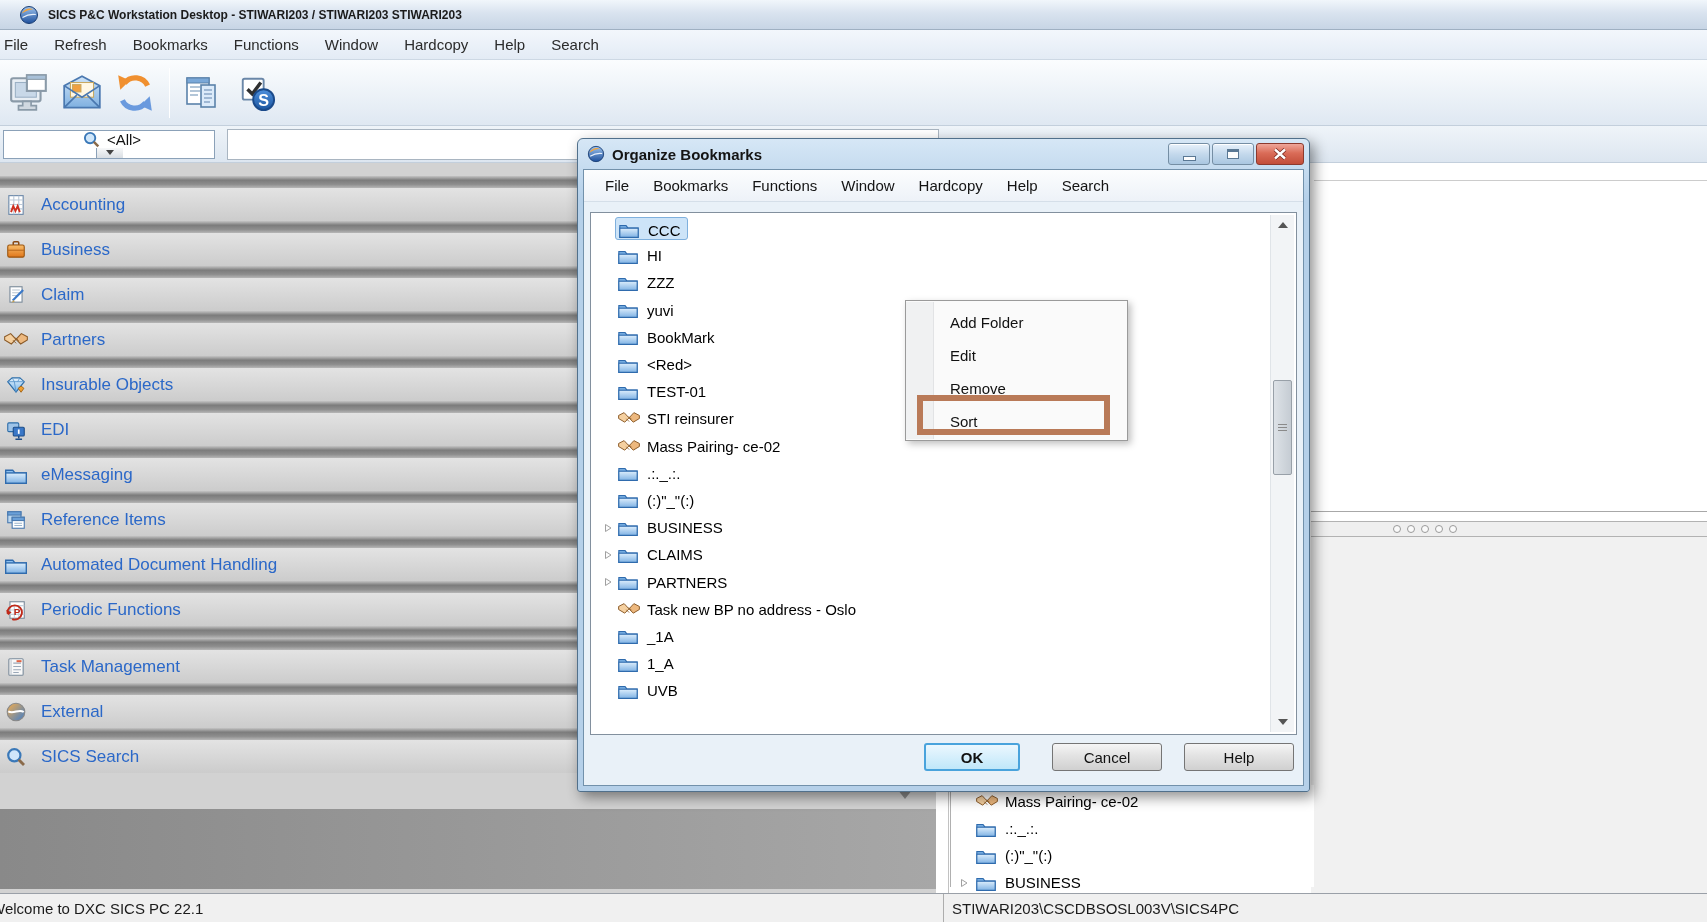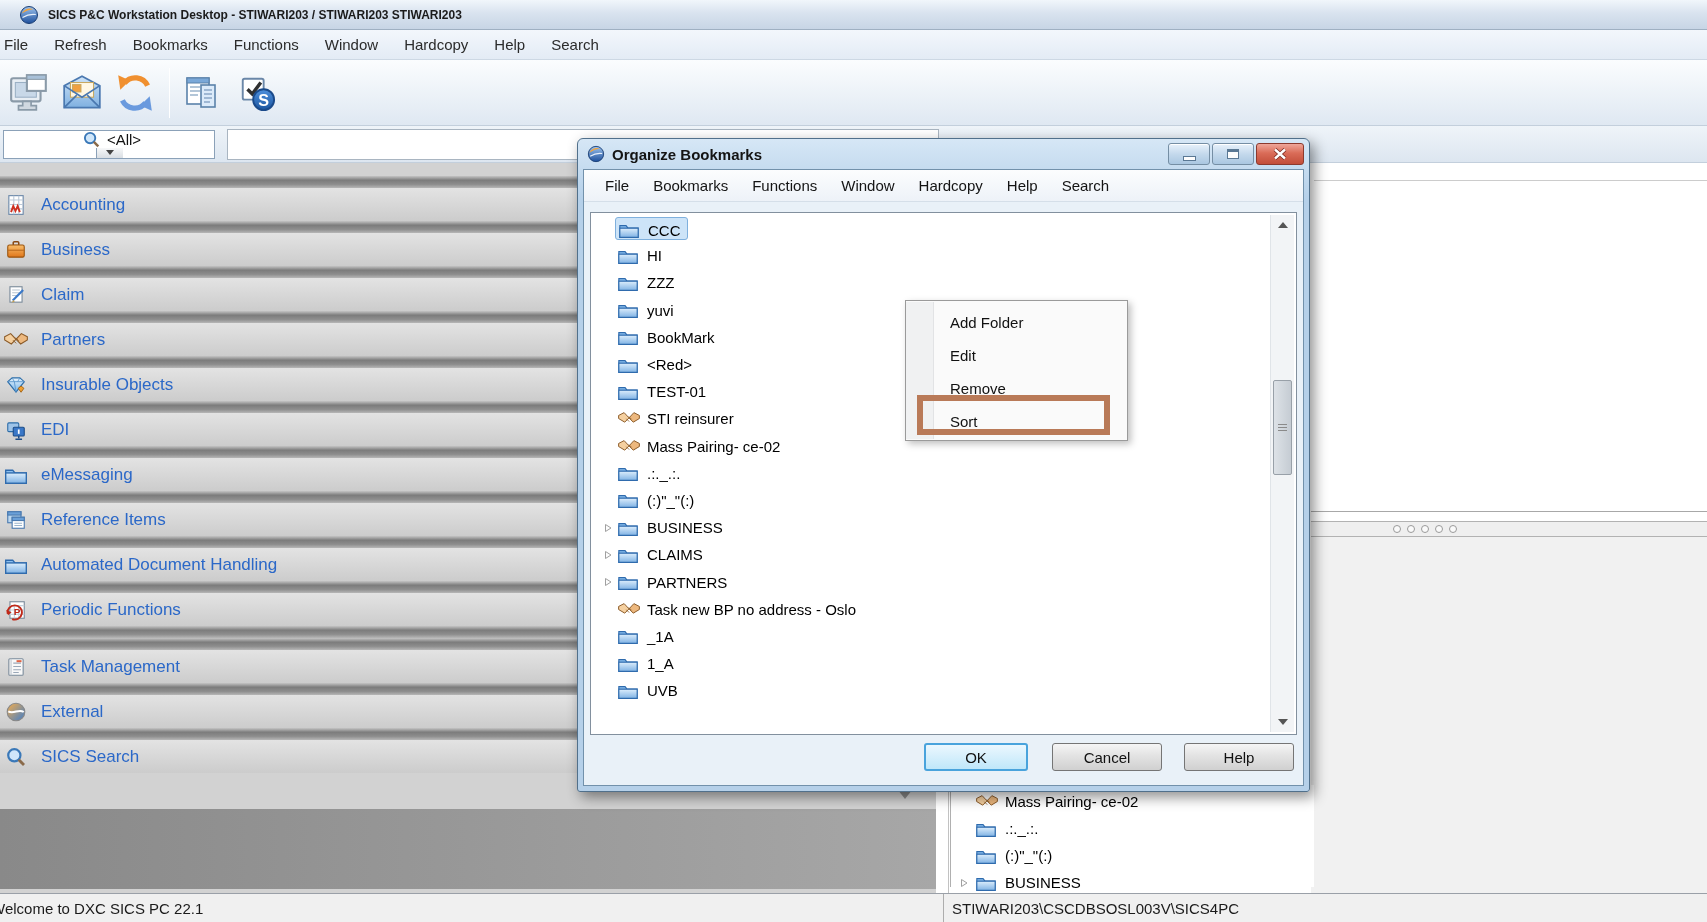--- a/index.html
+++ b/index.html
@@ -102,22 +102,22 @@
   .tri-d { width:0; height:0; border-left:5px solid transparent; border-right:5px solid transparent; border-top:6px solid #555; }
   .vs-thumb { position:absolute; left:2px; width:19px; top:165px; height:95px;
     background:linear-gradient(90deg,#dde2e7,#c5ccd3); border:1px solid #98a0a8; border-radius:2px;
     display:flex; flex-direction:column; gap:2px; align-items:center; justify-content:center; }
   .grip { width:9px; height:1px; background:#8a8a8a; }
 
   .dlg-footer { position:relative; height:40px; margin:8px 6px 0 6px; }
   .pushbtn { position:absolute; top:0; height:28px; border:1px solid #757575; border-radius:3px;
     background:linear-gradient(180deg,#f5f5f5,#e3e3e3 45%,#d0d0d0);
     font-size:15px; color:#111; display:flex; align-items:center; justify-content:center; cursor:default; }
-  .btn-ok { left:334px; width:104px; border:2px solid #49a3dc;
-    background:linear-gradient(180deg,#ebf7fe,#d8f0fc 45%,#bfe7fa); }
+  .btn-ok { left:334px; width:96px; border:2px solid #49a3dc;
+    background:linear-gradient(180deg,#ebf7fe,#d8f0fc 45%,#bfe7fa);font-weight:bold; }
   .btn-cancel { left:462px; width:110px; }
   .btn-help { left:594px; width:110px; }
 
   
   .ctx { position:absolute; left:905px; top:300px; width:223px; height:141px; z-index:20;
     background:#fafafa; border:1px solid #9a9a9a; box-shadow:3px 3px 7px rgba(0,0,0,.25); padding-top:5px; }
   .ctx-gutter { position:absolute; left:0; top:1px; bottom:1px; width:28px; background:#f0f1f2; border-right:1px solid #e2e3e5; }
   .ctx-item { position:relative; height:33px; line-height:33px; padding-left:44px; font-size:15px; color:#111; cursor:default; }
   .ctx-hl { position:absolute; left:11px; top:94px; width:193px; height:40px; border:6px solid #b97a58; z-index:3; }
 

